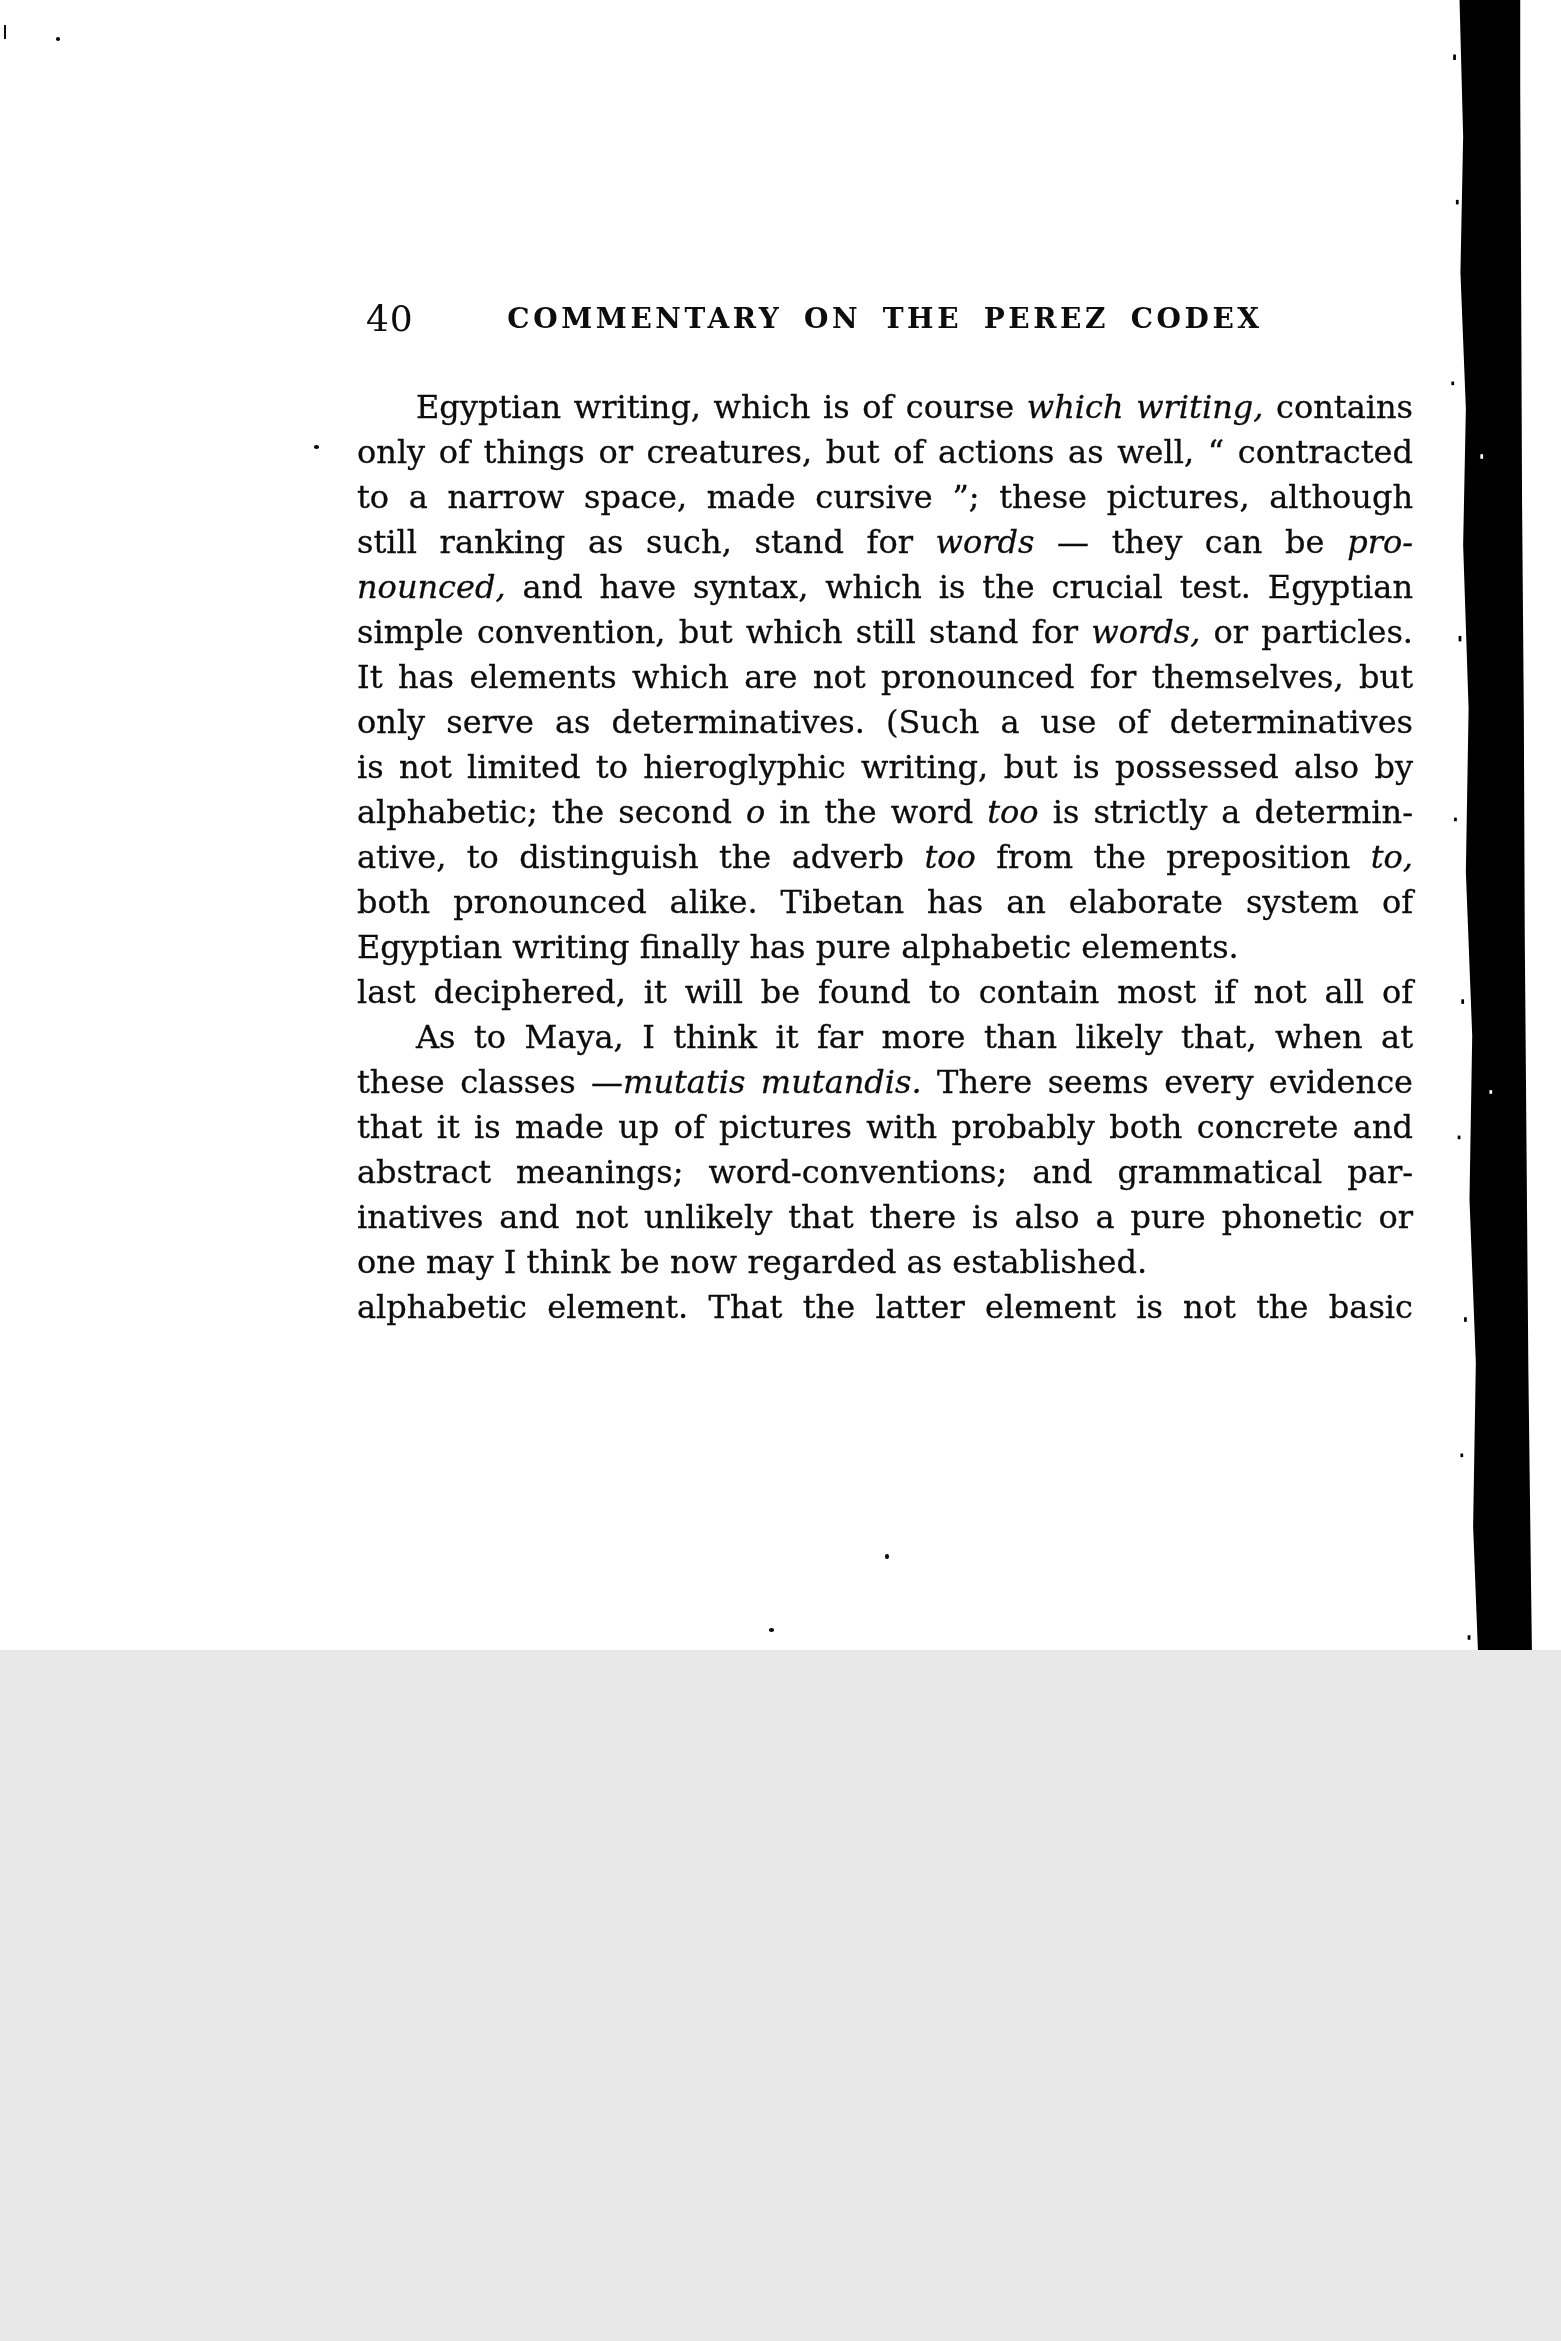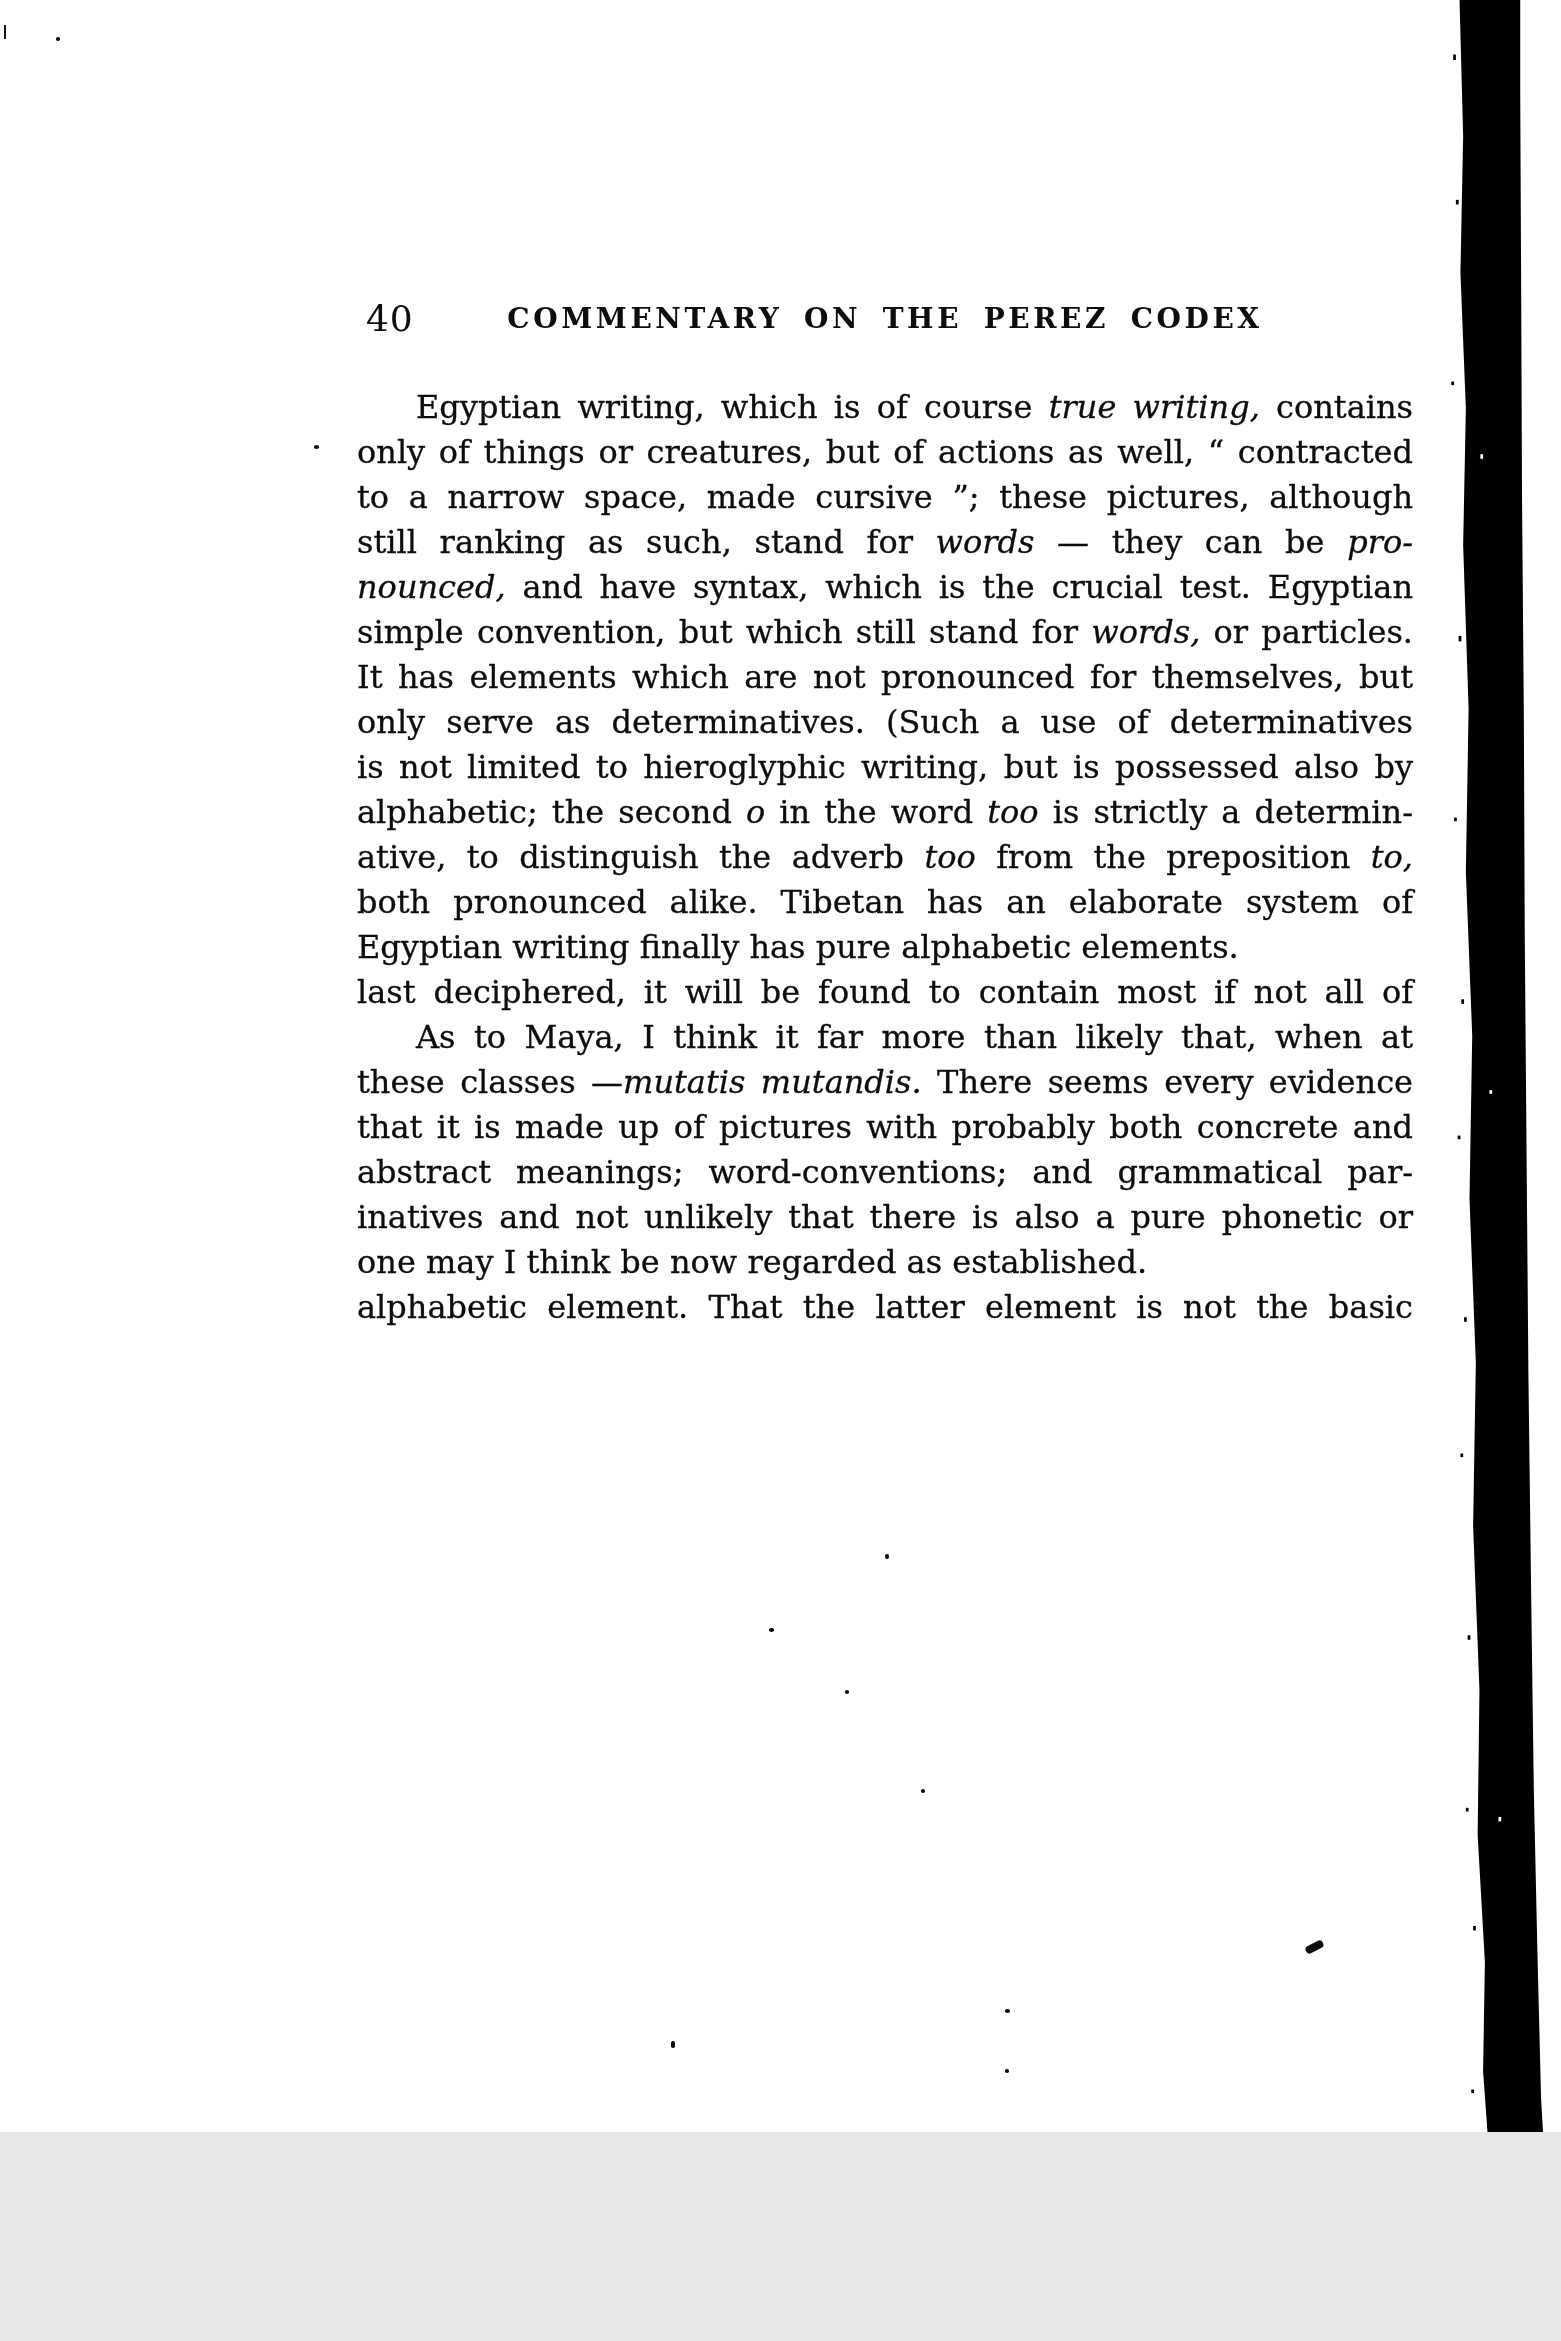--- a/index.html
+++ b/index.html
@@ -1,18 +1,18 @@
 <!DOCTYPE html>
 <html style="--paper: #ffffff; --ink: #0d0d0d; --binding: #000000;font-size:14.5px"><head>
 <meta charset="utf-8">
 <style>
   html,body{margin:0;padding:0;background:#e8e8e8;}
   .page{
     position:relative;
-    width:1562px;height:2132px;
+    width:1562px;height:1650px;
     background:var(--paper,#ffffff);
     color:var(--ink,#0d0d0d);
     overflow:hidden;
     font-family:"DejaVu Serif","Liberation Serif",serif;
   }
   
   .running-header{position:absolute;left:357px;top:298px;width:1056px;height:47px;}
   .page-number{position:absolute;left:9px;top:0;font-size:36px;line-height:42px;letter-spacing:0.9px;}
   .header-title{
     text-align:center;font-size:28px;line-height:42px;font-weight:bold;
@@ -43,21 +43,21 @@
 <body>
 
 <div class="page">
 
   <div class="running-header">
     <span class="page-number">40</span>
     <div class="header-title">COMMENTARY ON THE PEREZ CODEX</div>
   </div>
 
   <div class="body-text">
-      <div class="line first"><span>Egyptian writing, which is of course </span><i>true writing,</i><span> contains</span></div>
+      <div class="line first"><span>Egyptian writing, which is of course </span><i>which writing,</i><span> contains</span></div>
       <div class="line"><span>only of things or creatures, but of actions as well, “ contracted</span></div>
       <div class="line"><span>to a narrow space, made cursive ”;  these pictures, although</span></div>
       <div class="line"><span>still ranking as such, stand for </span><i>words</i><span> — they can be </span><i>pro-</i></div>
       <div class="line"><i>nounced,</i><span> and have syntax, which is the crucial test.  Egyptian</span></div>
       <div class="line"><span>simple convention, but which still stand for </span><i>words,</i><span> or particles.</span></div>
       <div class="line"><span>It has elements which are not pronounced for themselves, but</span></div>
       <div class="line"><span>only serve as determinatives.  (Such a use of determinatives</span></div>
       <div class="line"><span>is not limited to hieroglyphic writing, but is possessed also by</span></div>
       <div class="line"><span>alphabetic;  the second </span><i>o</i><span> in the word </span><i>too</i><span> is strictly a determin-</span></div>
       <div class="line"><span>ative, to distinguish the adverb </span><i>too</i><span> from the preposition </span><i>to,</i></div>

